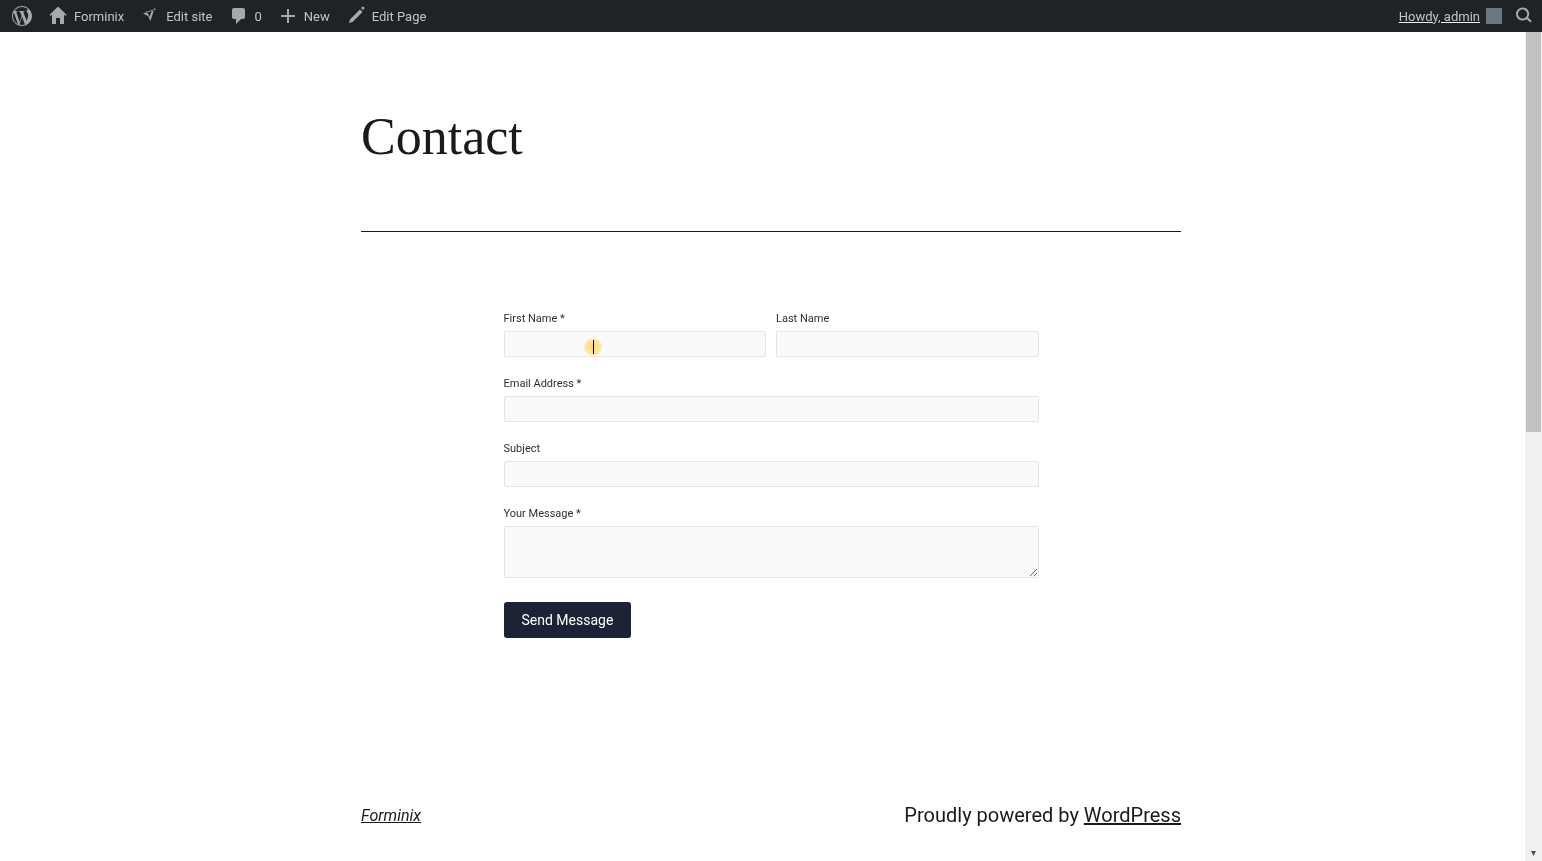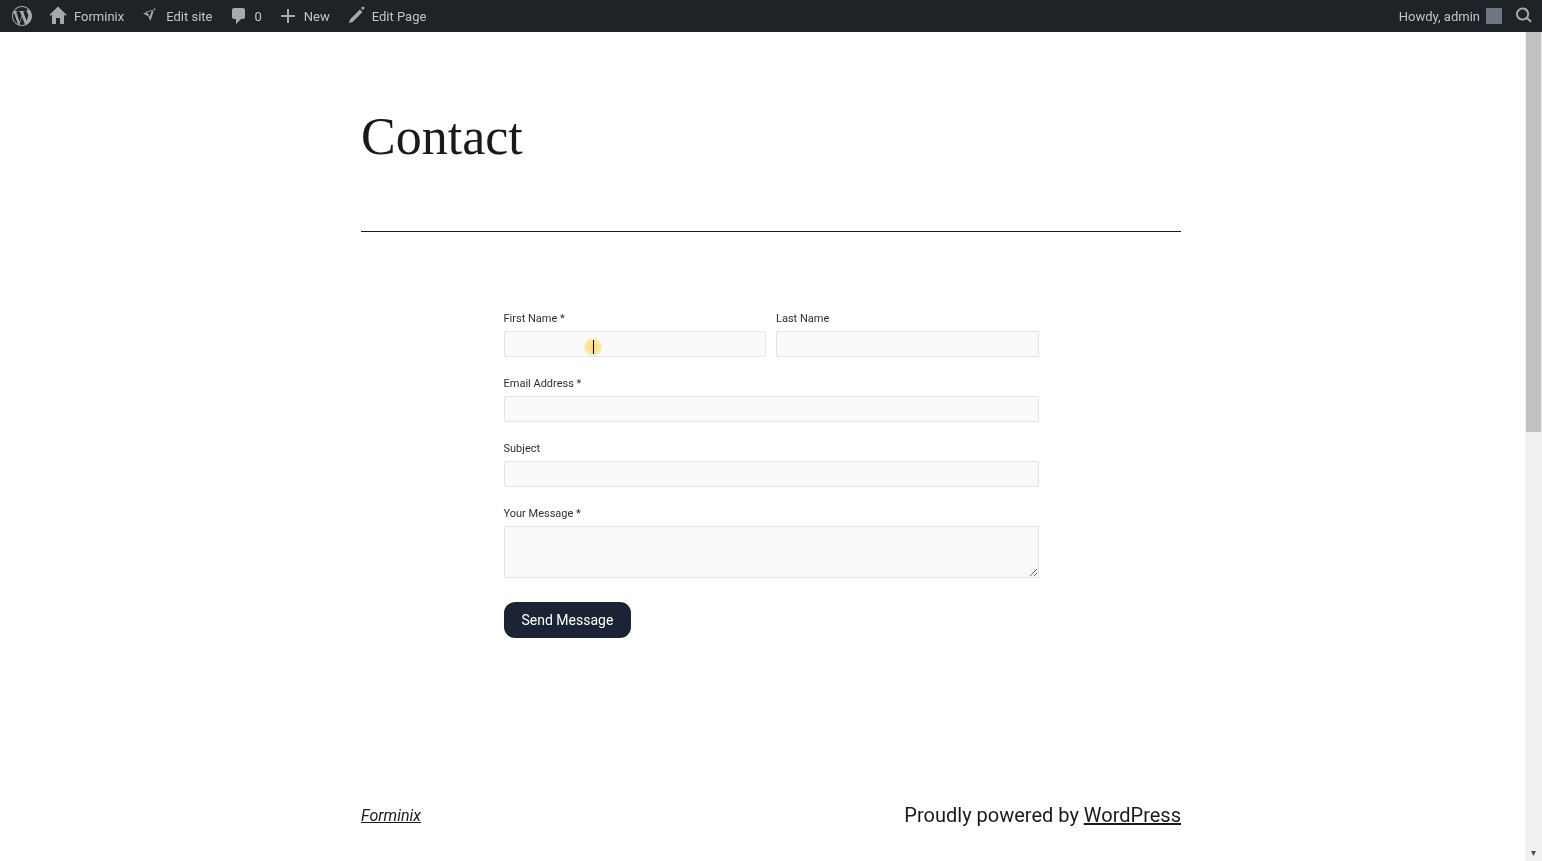--- a/index.html
+++ b/index.html
@@ -27,20 +27,21 @@
     }
     .adminbar-left {
       display: flex;
       align-items: center;
       height: 100%;
     }
     .adminbar-right {
       display: flex;
       align-items: flex-start;
       height: 100%;
+      text-decoration: underline;
     }
     .adminbar-item {
       display: flex;
       align-items: center;
       gap: 6px;
       padding: 0 8px;
       height: 100%;
       cursor: pointer;
       color: #c3c4c7;
     }
@@ -190,21 +191,21 @@
       outline: none;
       border-radius: 2px;
     }
     .submit-btn {
       background: #1a2434;
       color: #fff;
       border: none;
       padding: 10px 18px;
       font-size: 14px;
       cursor: pointer;
-      border-radius: 11px;
+      border-radius: 3px;
       font-family: inherit;
     }
     .footer {
       display: flex;
       justify-content: space-between;
       align-items: center;
       padding: 0 0 20px 0;
       margin-top: 165px;
       font-size: 16px;
       color: #1a1a1a;

